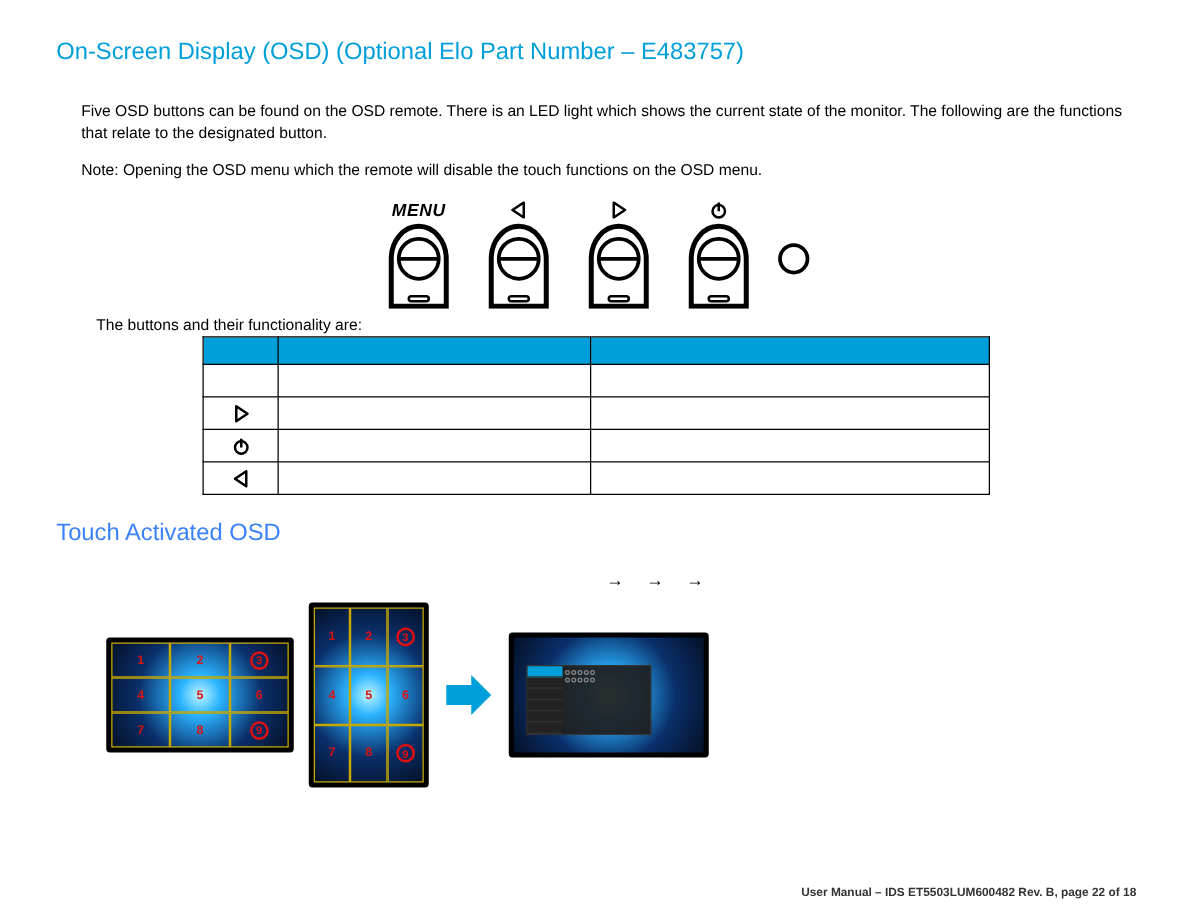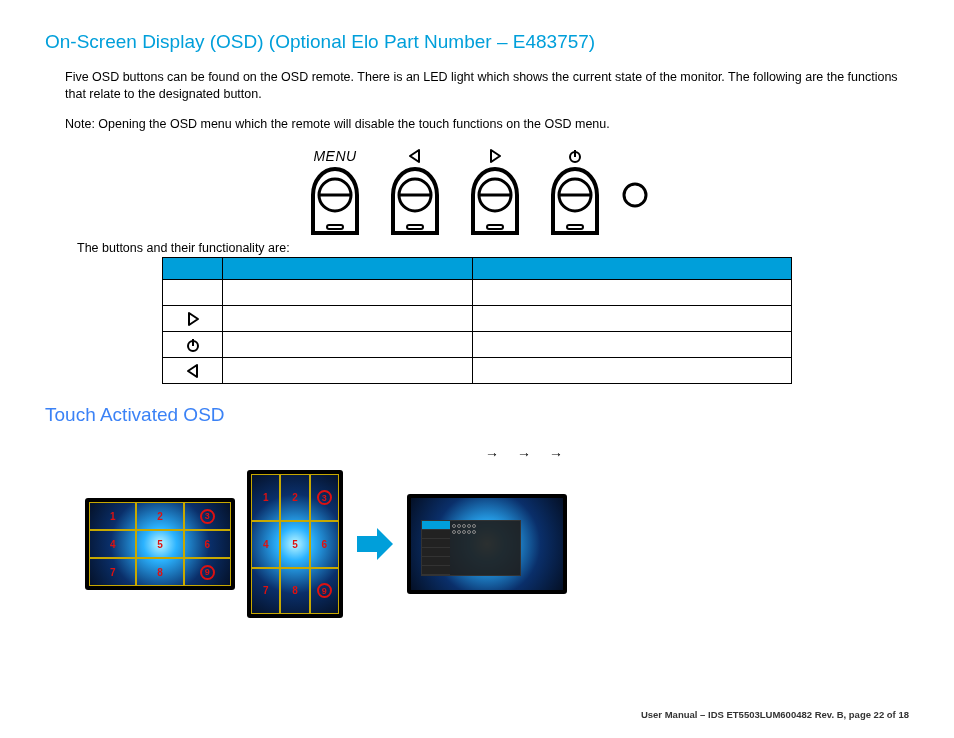--- a/index.html
+++ b/index.html
@@ -11,21 +11,21 @@
     color: #000;
     background: #fff;
     position: relative;
     padding: 30px 45px 0 45px;
   }
   .heading {
     color: #009FDA;
     font-size: 19px;
     font-weight: 300;
     line-height: 1.3;
-    margin-bottom: 14px;
+    margin-bottom: 26px;
     font-family: "Segoe UI", Arial, sans-serif;
   }
   .para {
     margin-left: 20px;
     margin-bottom: 14px;
     line-height: 1.35;
   }
   .osd-icons {
     display: flex;
     justify-content: center;
@@ -34,21 +34,21 @@
     align-items: flex-start;
   }
   .osd-btn {
     display: flex;
     flex-direction: column;
     align-items: center;
     width: 70px;
   }
   .osd-label {
     font-family: Arial, sans-serif;
-    font-weight: 400;
+    font-weight: 700;
     font-style: italic;
     font-size: 14px;
     letter-spacing: 0.5px;
     height: 18px;
     display: flex;
     align-items: center;
     justify-content: center;
   }
   .table-intro { margin-left: 32px; margin-bottom: 2px; }
   table.func {

